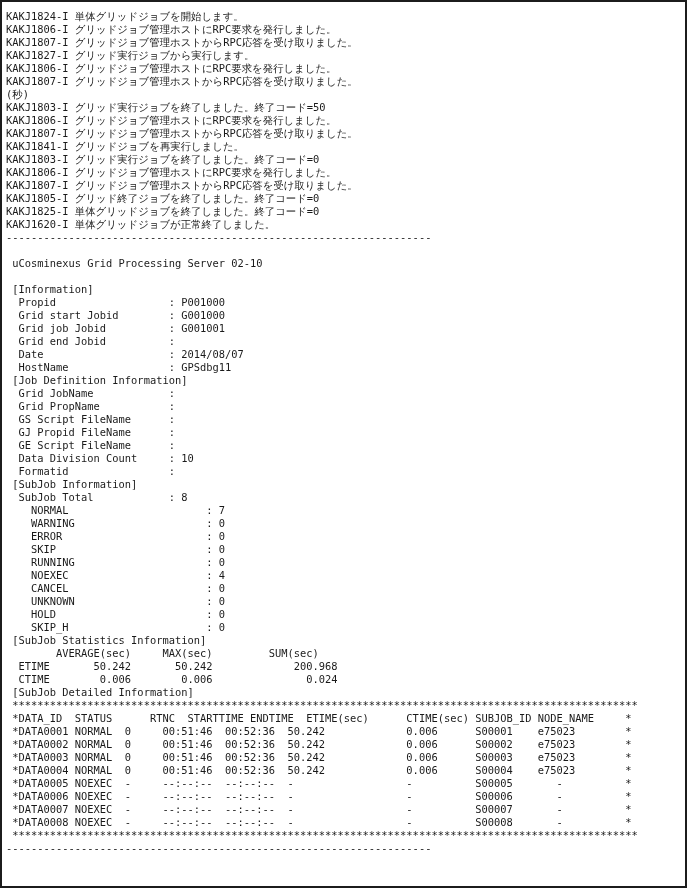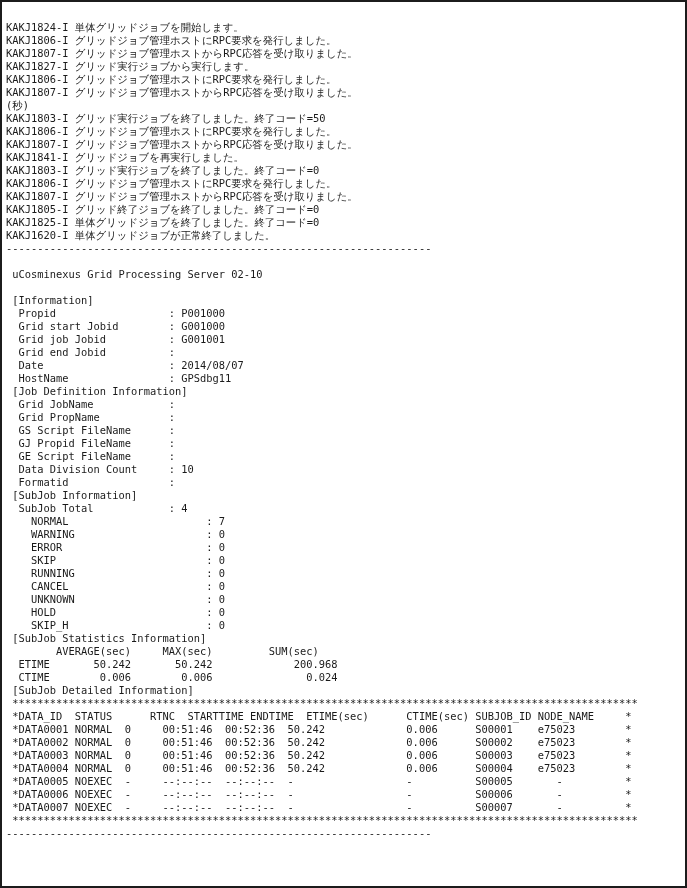--- a/index.html
+++ b/index.html
@@ -2,21 +2,21 @@
 <html><head>
 <meta charset="utf-8">
 <style>
   html, body { margin: 0; padding: 0; background: #ffffff; }
   .page {
     box-sizing: border-box;
     width: 687px;
     height: 888px;
     border: 2px solid #1c1c1c;
     background: #ffffff;
-    padding: 19px 2px 0 4px;
+    padding: 8px 2px 0 4px;
     overflow: hidden;
   }
   .ln {
     font-family: "DejaVu Sans Mono", monospace;
     font-size: 10.4px;
     line-height: 13px;
     height: 13px;
     color: #1a1a1a;
     white-space: pre;
     overflow: hidden;
@@ -59,42 +59,44 @@
   <div class="ln">  HostName                : GPSdbg11</div>
   <div class="ln"> [Job Definition Information]</div>
   <div class="ln">  Grid JobName            :</div>
   <div class="ln">  Grid PropName           :</div>
   <div class="ln">  GS Script FileName      :</div>
   <div class="ln">  GJ Propid FileName      :</div>
   <div class="ln">  GE Script FileName      :</div>
   <div class="ln">  Data Division Count     : 10</div>
   <div class="ln">  Formatid                :</div>
   <div class="ln"> [SubJob Information]</div>
-  <div class="ln">  SubJob Total            : 4</div>
+  <div class="ln">  SubJob Total            : 8</div>
   <div class="ln">    NORMAL                      : 7</div>
   <div class="ln">    WARNING                     : 0</div>
   <div class="ln">    ERROR                       : 0</div>
   <div class="ln">    SKIP                        : 0</div>
   <div class="ln">    RUNNING                     : 0</div>
+  <div class="ln">    NOEXEC                      : 4</div>
   <div class="ln">    CANCEL                      : 0</div>
   <div class="ln">    UNKNOWN                     : 0</div>
   <div class="ln">    HOLD                        : 0</div>
   <div class="ln">    SKIP_H                      : 0</div>
   <div class="ln"> [SubJob Statistics Information]</div>
   <div class="ln">        AVERAGE(sec)     MAX(sec)         SUM(sec)</div>
   <div class="ln">  ETIME       50.242       50.242             200.968</div>
   <div class="ln">  CTIME        0.006        0.006               0.024</div>
   <div class="ln"> [SubJob Detailed Information]</div>
 
   <div class="ln"> ****************************************************************************************************</div>
   <div class="ln"> *DATA_ID  STATUS      RTNC  STARTTIME ENDTIME  ETIME(sec)      CTIME(sec) SUBJOB_ID NODE_NAME     *</div>
   <div class="ln"> *DATA0001 NORMAL  0     00:51:46  00:52:36  50.242             0.006      S00001    e75023        *</div>
   <div class="ln"> *DATA0002 NORMAL  0     00:51:46  00:52:36  50.242             0.006      S00002    e75023        *</div>
   <div class="ln"> *DATA0003 NORMAL  0     00:51:46  00:52:36  50.242             0.006      S00003    e75023        *</div>
   <div class="ln"> *DATA0004 NORMAL  0     00:51:46  00:52:36  50.242             0.006      S00004    e75023        *</div>
   <div class="ln"> *DATA0005 NOEXEC  -     --:--:--  --:--:--  -                  -          S00005       -          *</div>
   <div class="ln"> *DATA0006 NOEXEC  -     --:--:--  --:--:--  -                  -          S00006       -          *</div>
   <div class="ln"> *DATA0007 NOEXEC  -     --:--:--  --:--:--  -                  -          S00007       -          *</div>
+  <div class="ln"> *DATA0008 NOEXEC  -     --:--:--  --:--:--  -                  -          S00008       -          *</div>
   <div class="ln"> ****************************************************************************************************</div>
 
   <div class="ln">--------------------------------------------------------------------</div>
 
 </div>
 
 </body></html>

